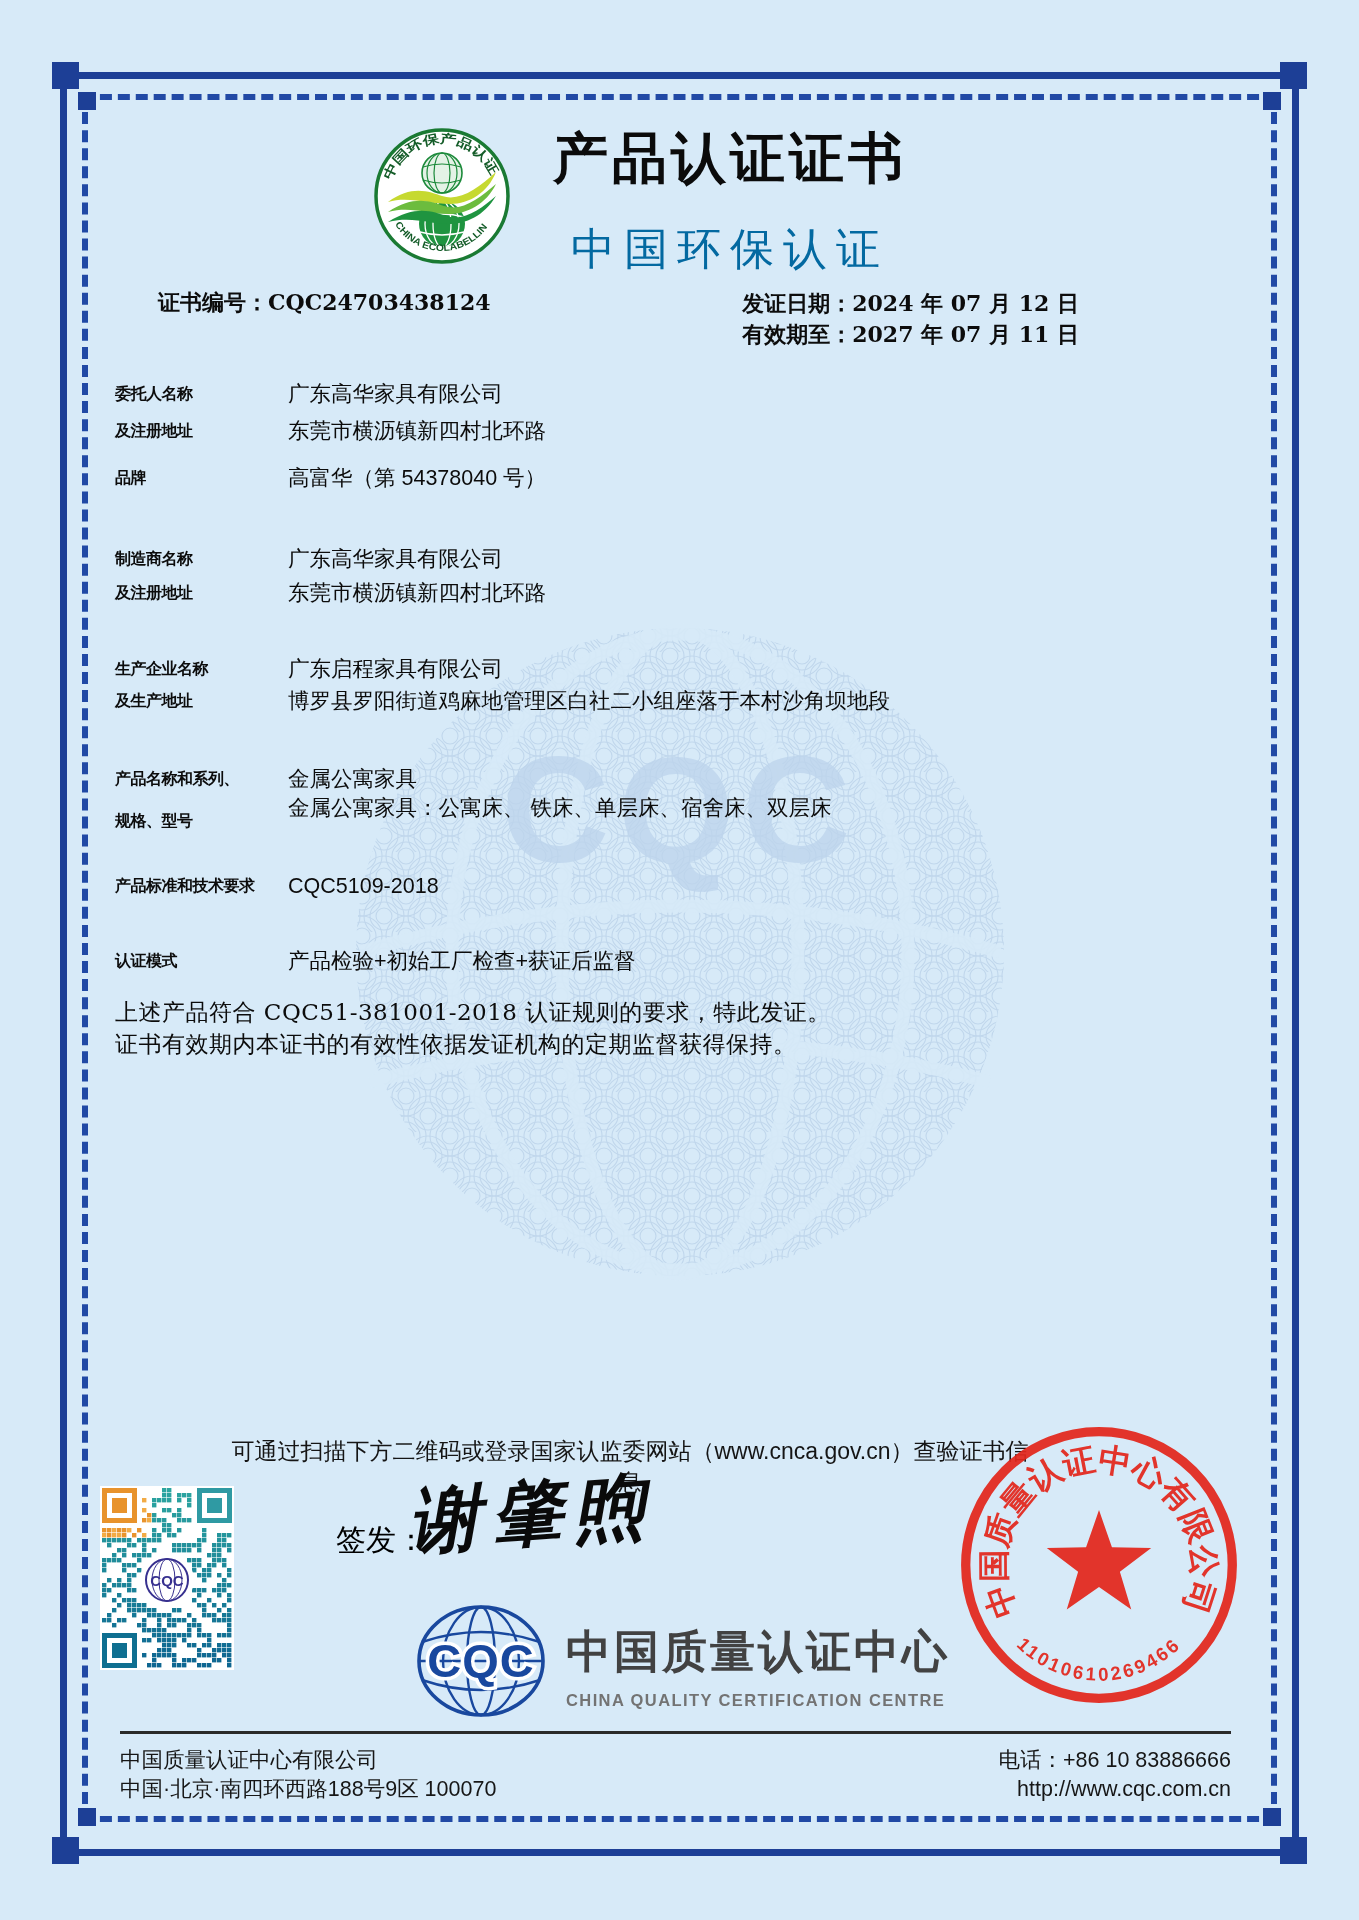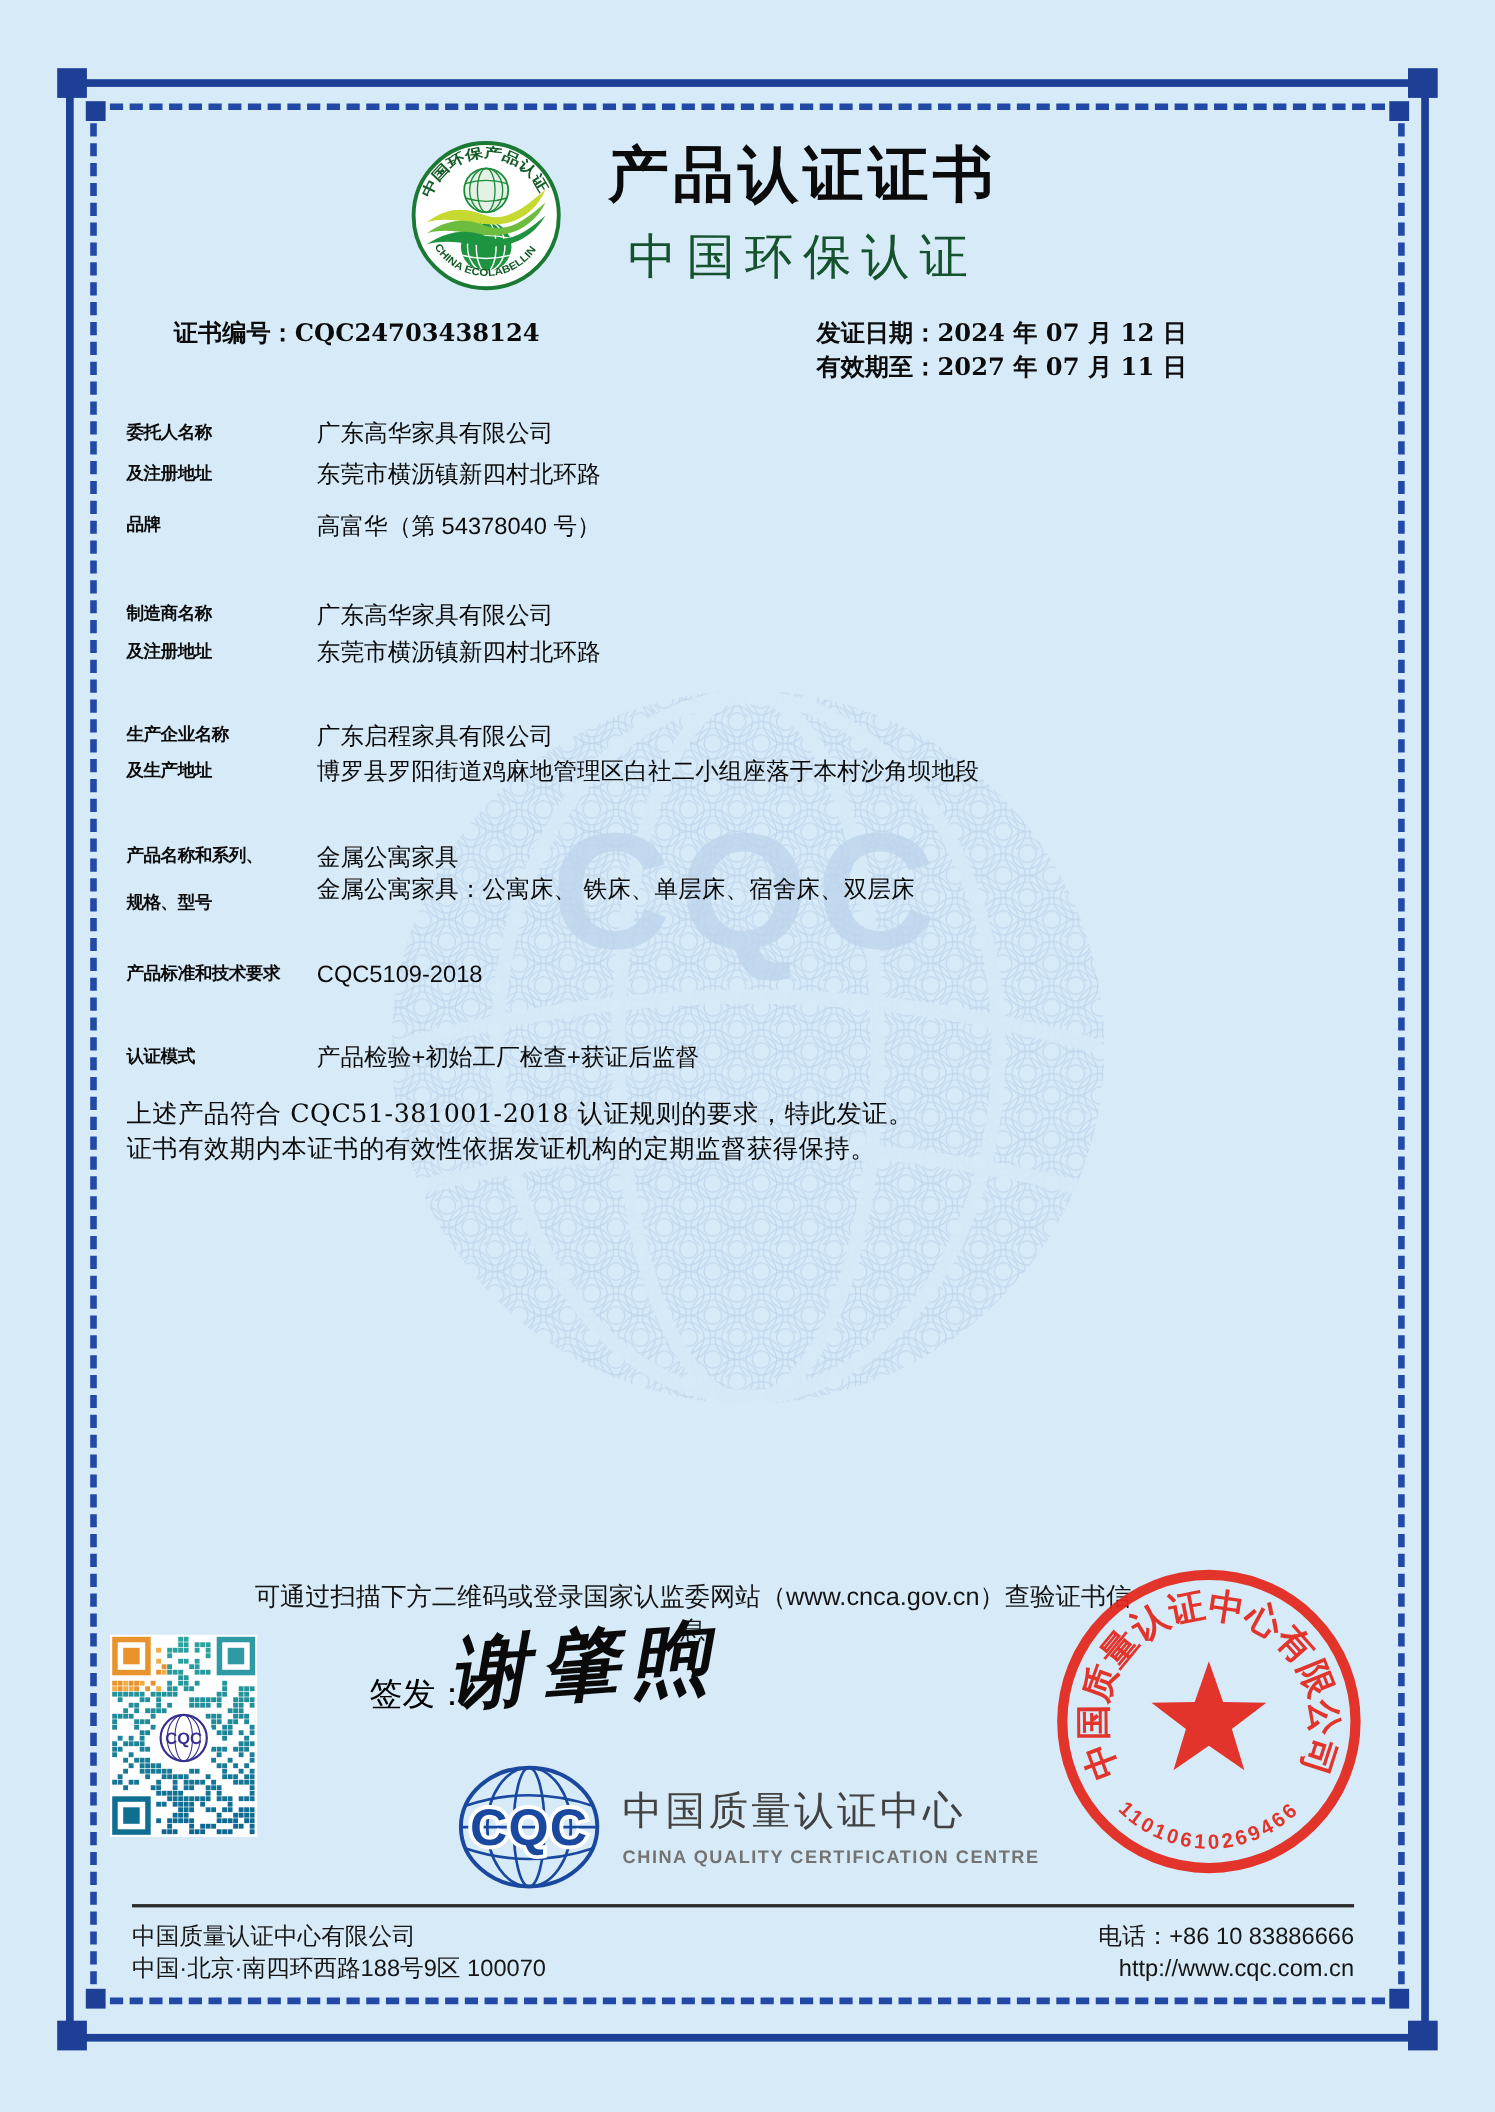--- a/index.html
+++ b/index.html
@@ -8,41 +8,41 @@
   
   .frame-solid{position:absolute;left:60px;top:72px;right:60px;bottom:64px;border:7px solid #1d3f96;}
   .frame-dashed{position:absolute;left:82px;top:94px;right:82px;bottom:98px;border:6px dashed #2149a5;}
   .sq{position:absolute;background:#1d3f96;}
   .sq-b{width:27px;height:27px;}
   .sq-s{width:18px;height:18px;}
   
   .eco-logo{position:absolute;left:372px;top:126px;width:140px;height:140px;}
   .titles{position:absolute;left:520px;top:122px;width:420px;text-align:center;}
   .title{font-size:55px;font-weight:900;letter-spacing:4px;color:#0b0b0b;}
-  .subtitle{font-size:44px;font-weight:500;letter-spacing:9px;margin-top:8px;color:#14532d;}
+  .subtitle{font-size:44px;font-weight:500;letter-spacing:9px;margin-top:24px;color:#0369a1;}
   
   .kai{font-family:"DejaVu Serif","Liberation Serif",serif;}
   .cert-no{position:absolute;left:158px;top:288px;font-size:22px;font-weight:700;}
   .dates{position:absolute;right:280px;top:288px;font-size:22px;font-weight:700;line-height:31px;}
   
   .row{position:absolute;left:115px;display:flex;align-items:flex-start;}
   .row .lbl{width:173px;flex:none;font-size:16px;font-weight:700;letter-spacing:-0.5px;line-height:28px;}
   .row .val{font-size:21.5px;font-weight:400;line-height:28px;}
   .lbl-drop{padding-top:13px;}
   .statement{position:absolute;left:115px;font-size:23px;letter-spacing:0.5px;}
   
   .verify-note{position:absolute;left:230px;top:1436px;width:800px;text-align:center;font-size:23px;color:#151515;}
   .qr{position:absolute;left:100px;top:1486px;width:134px;height:184px;}
   .sign-label{position:absolute;left:336px;top:1520px;font-size:30px;color:#000000;}
   .signature{position:absolute;left:408px;top:1466px;font-size:72px;font-weight:700;font-style:italic;
              font-family:"DejaVu Serif","Liberation Serif",serif;letter-spacing:10px;
              transform:rotate(-4deg);color:#0a0a0a;}
   .cqc-logo{position:absolute;left:414px;top:1602px;width:134px;height:118px;}
   .issuer{position:absolute;left:566px;top:1622px;}
-  .issuer-cn{font-size:36px;font-weight:400;letter-spacing:3px;color:#424242;}
+  .issuer-cn{font-size:45px;font-weight:700;letter-spacing:3px;color:#424242;}
   .issuer-en{font-size:16.5px;font-weight:700;letter-spacing:1.4px;color:#737373;margin-top:9px;}
   .seal{position:absolute;left:952px;top:1418px;width:294px;height:294px;opacity:0.93;}
   
   .footer-rule{position:absolute;left:120px;right:128px;top:1731px;height:3px;background:#2a2a2a;}
   .footer-left{position:absolute;left:120px;top:1746px;font-size:21.5px;line-height:29px;color:#161616;}
   .footer-right{position:absolute;right:128px;top:1746px;font-size:21.5px;line-height:29px;color:#161616;text-align:right;}
   .wm{position:absolute;left:340px;top:612px;width:680px;height:680px;}
 </style>
 </head>
 <body>

